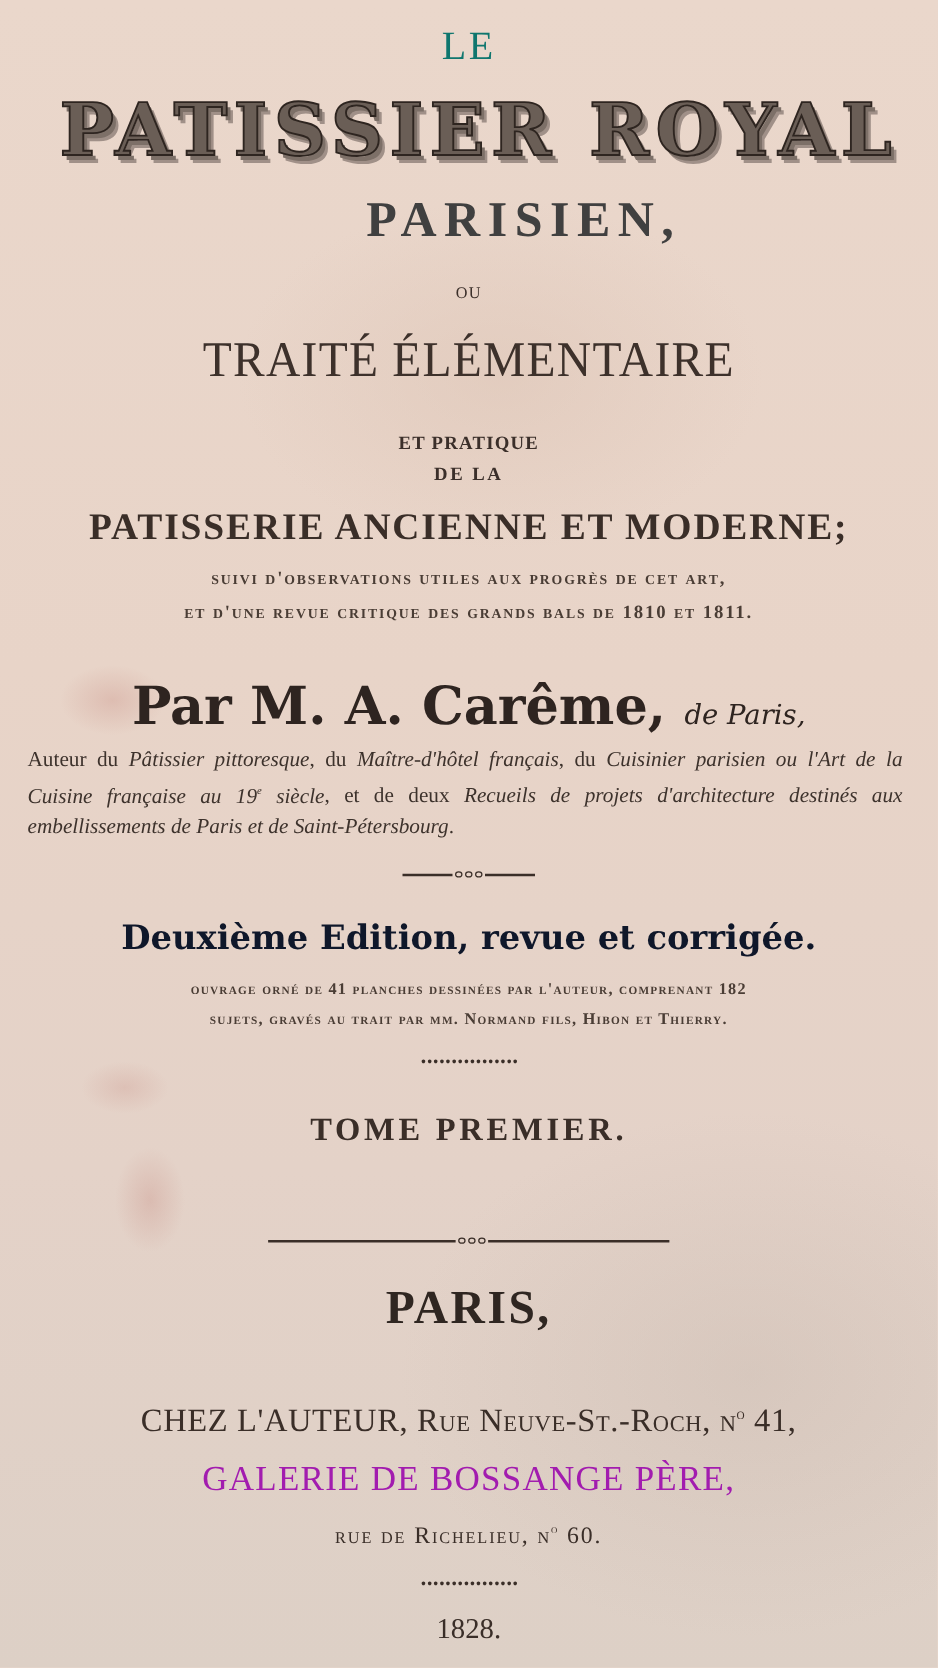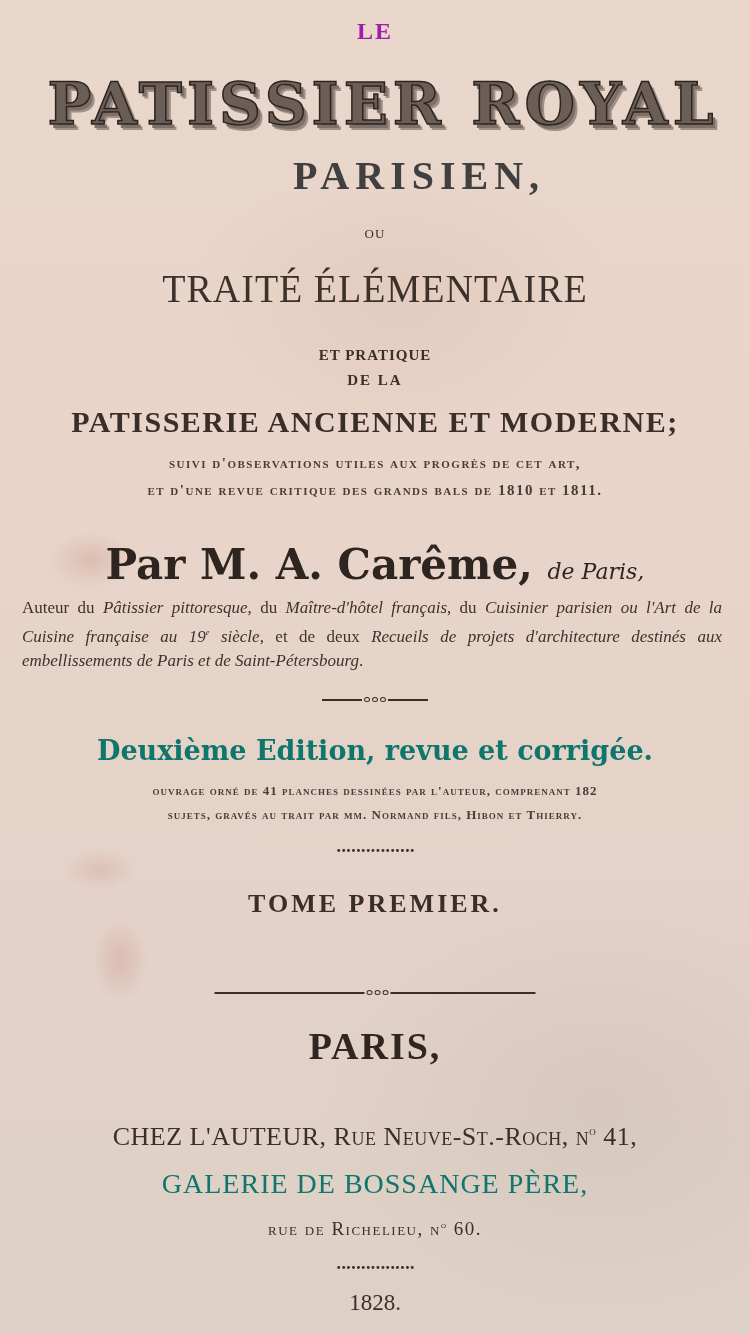--- a/index.html
+++ b/index.html
@@ -24,24 +24,24 @@
     }
     .line {
       position: absolute;
       left: 0;
       width: 750px;
       text-align: center;
       white-space: nowrap;
     }
     .le {
       top: 18px;
-      font-size: 24px;
-      font-weight: bold;
+      font-size: 32px;
+      font-weight: normal;
       letter-spacing: 2px;
-      color: #a21caf;
+      color: #0f766e;
     }
     .title-deco {
       top: 70px;
       font-size: 58px;
       font-weight: bold;
       letter-spacing: 5px;
       color: #6a5e56;
       font-family: "DejaVu Serif", serif;
       -webkit-text-stroke: 1.5px #2e2520;
       text-shadow: 3px 4px 0 #7d7068, 5px 6px 0 #a09088;
@@ -147,21 +147,21 @@
       height: 5px;
       border-radius: 50%;
       border: 1px solid #3a2e28;
       box-sizing: border-box;
     }
     .orn1 { top: 697px; }
     .deuxieme {
       top: 735px;
       font-size: 27px;
       font-weight: bold;
-      color: #0f766e;
+      color: #0f172a;
       font-family: "DejaVu Serif", serif;
     }
     .ouvrage {
       top: 783px;
       font-size: 13px;
       letter-spacing: 1px;
       font-variant: small-caps;
       font-weight: bold;
       color: #4a3d35;
     }
@@ -202,21 +202,21 @@
       top: 1122px;
       font-size: 26px;
       letter-spacing: 0.5px;
       color: #3a2e28;
       font-variant: small-caps;
     }
     .galerie {
       top: 1168px;
       font-size: 28px;
       letter-spacing: 1px;
-      color: #0f766e;
+      color: #a21caf;
     }
     .rue {
       top: 1218px;
       font-size: 19px;
       letter-spacing: 1.5px;
       color: #3a2e28;
       font-variant: small-caps;
     }
     .dots2 { top: 1262px; }
     .year {

